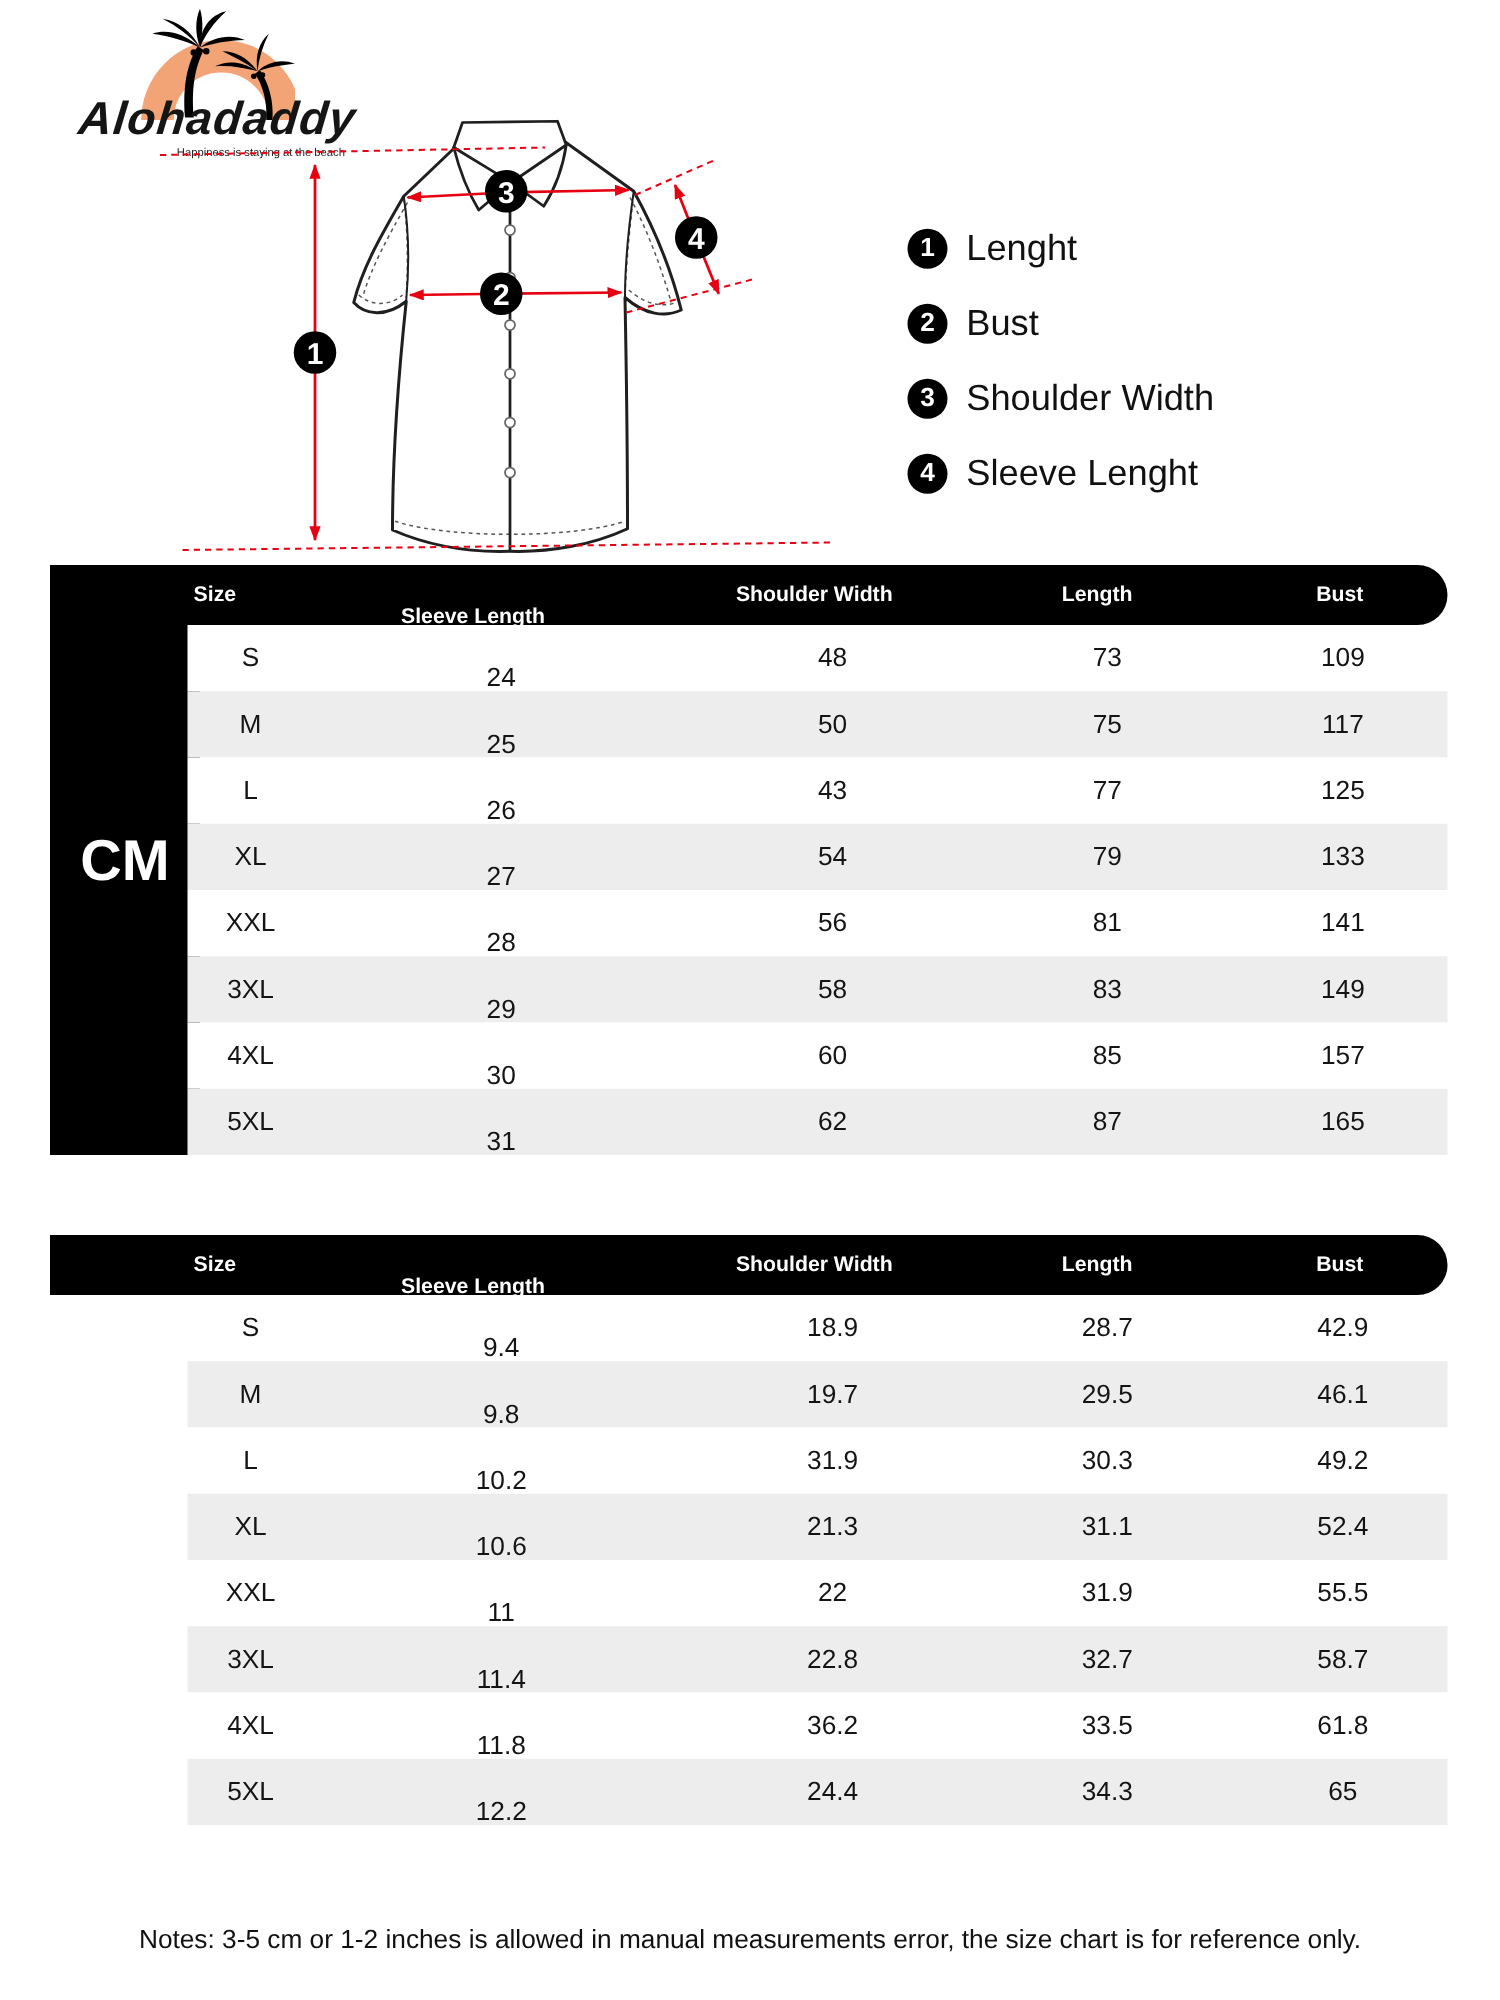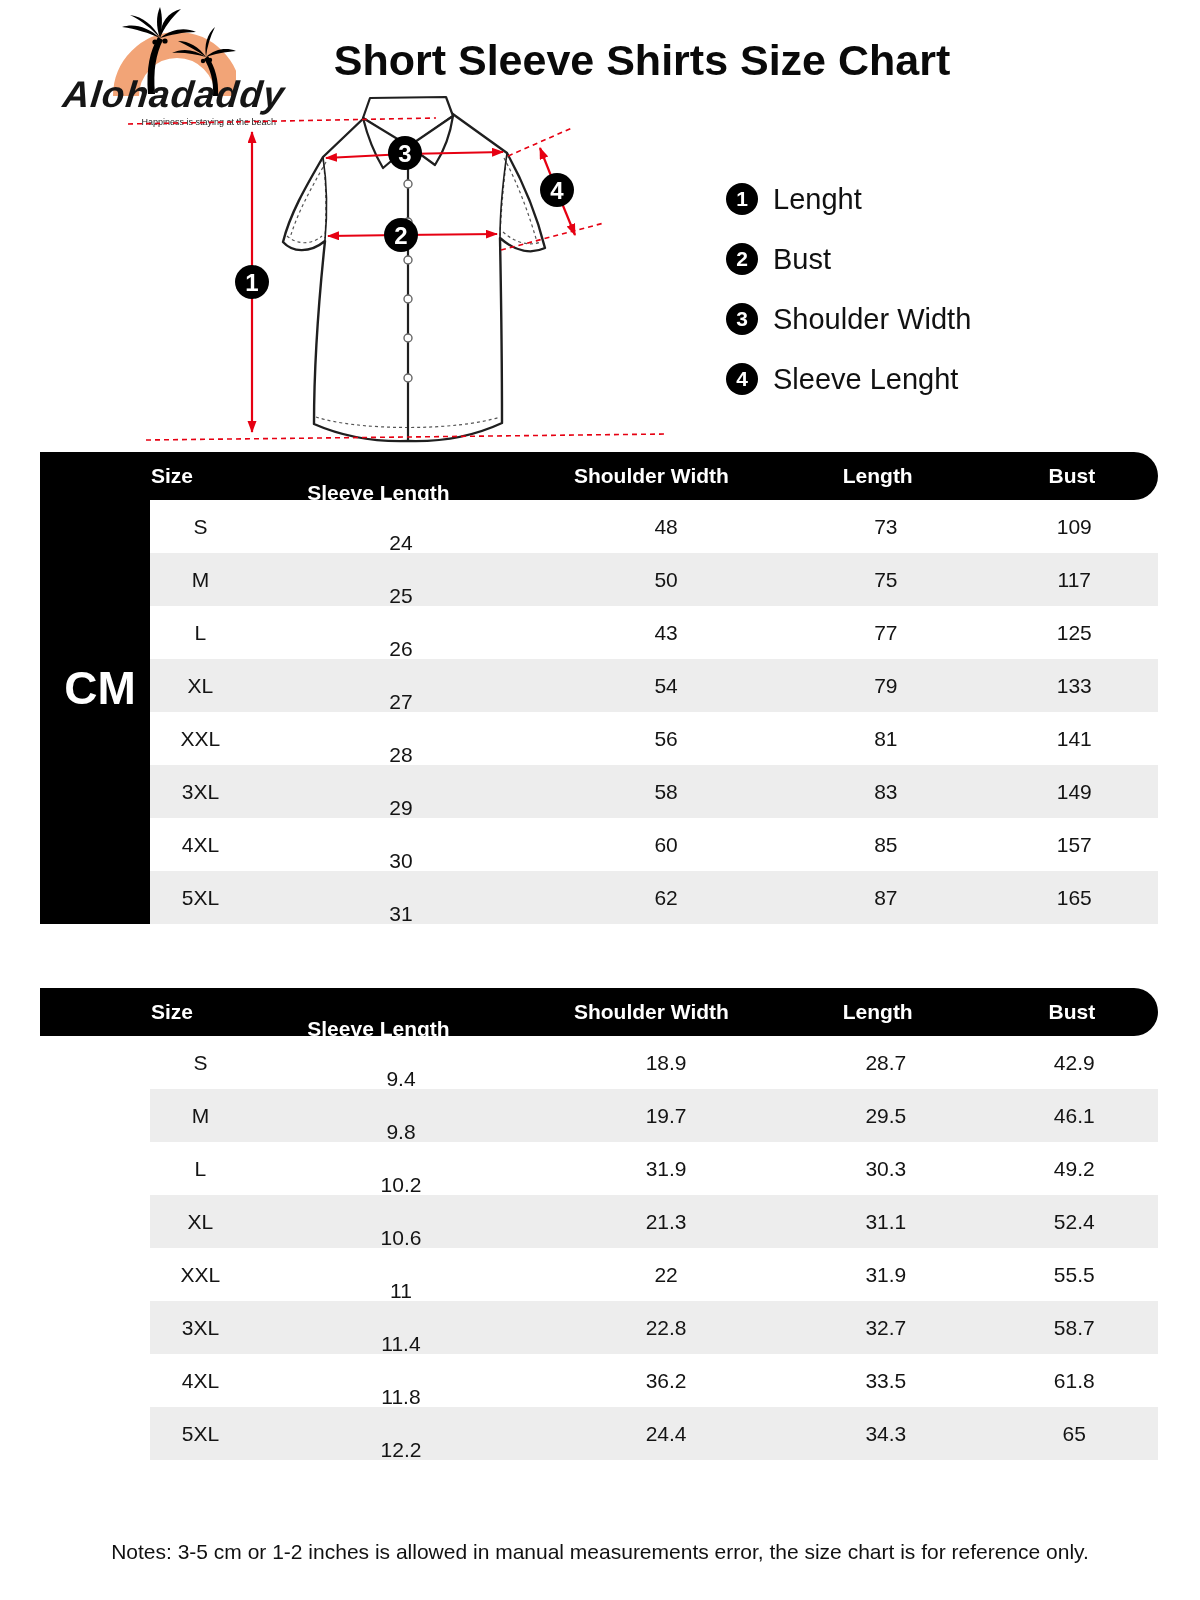--- a/index.html
+++ b/index.html
@@ -31,21 +31,21 @@
   
   .size-table { position:absolute; left:40px; width:1118px; }
   .size-table.cm   { top:452px; height:472px; }
   .size-table.inch { top:988px; height:472px; }
   .unit-label { position:absolute; left:0; top:0; bottom:0; width:120px; background:#000;
                 color:#fff; font-weight:bold; display:flex; align-items:center; justify-content:center; }
   .cm .unit-label   { font-size:46px; }
   .inch .unit-label { font-size:37px; letter-spacing:-1px; }
   .header-bar { position:absolute; left:0; top:0; width:1118px; height:48px; background:#000;
                 border-radius:0 26px 26px 0; display:flex; align-items:center;
-                padding-left:80px; color:#fff; font-weight:bold; font-size:21px; }
+                padding-left:80px; color:#fff; font-weight:bold; font-size:17px; }
   .rows { position:absolute; left:110px; top:48px; width:1008px; }
   .t-row { display:flex; align-items:center; height:53px; font-size:21px; color:#141414; background:#fff; }
   .t-row:nth-child(even) { background:#ededed; }
   .c0 { width:10%;   text-align:center; }
   .c1 { width:29.8%; text-align:center;margin-top:33px; }
   .c2 { width:22.8%; text-align:center; }
   .c3 { width:20.8%; text-align:center; }
   .c4 { width:16.6%; text-align:center; }
 
   
@@ -79,21 +79,20 @@
         <path d="M110,53 C108,41 111,30 119,23 C114,33 111,43 110,53 Z"></path>
         <path d="M110,53 C119,45 130,43 140,47 C129,48 118,50 110,53 Z"></path>
         <circle cx="107" cy="57" r="2.2"></circle>
           <circle cx="114" cy="56" r="2.2"></circle>
       </g>
     </svg>
     <div class="brand">Alohadaddy</div>
     <div class="tagline">Happiness is staying at the beach</div>
   </div>
 
-  <div class="title">Short Sleeve Shirts Size Chart</div>
 
   <svg class="diagram" width="560" height="362" viewBox="0 0 560 362">
     <defs>
       <marker id="ah" markerWidth="13" markerHeight="10" refX="11" refY="4.5" orient="auto" markerUnits="userSpaceOnUse">
         <path d="M0,0 L12,4.5 L0,9 Z" fill="#e60012"></path>
       </marker>
     </defs>
 
     <g stroke="#1f1f1f" stroke-width="2.4" fill="#fff" stroke-linejoin="round">
       <path d="M246,24 L203,65

